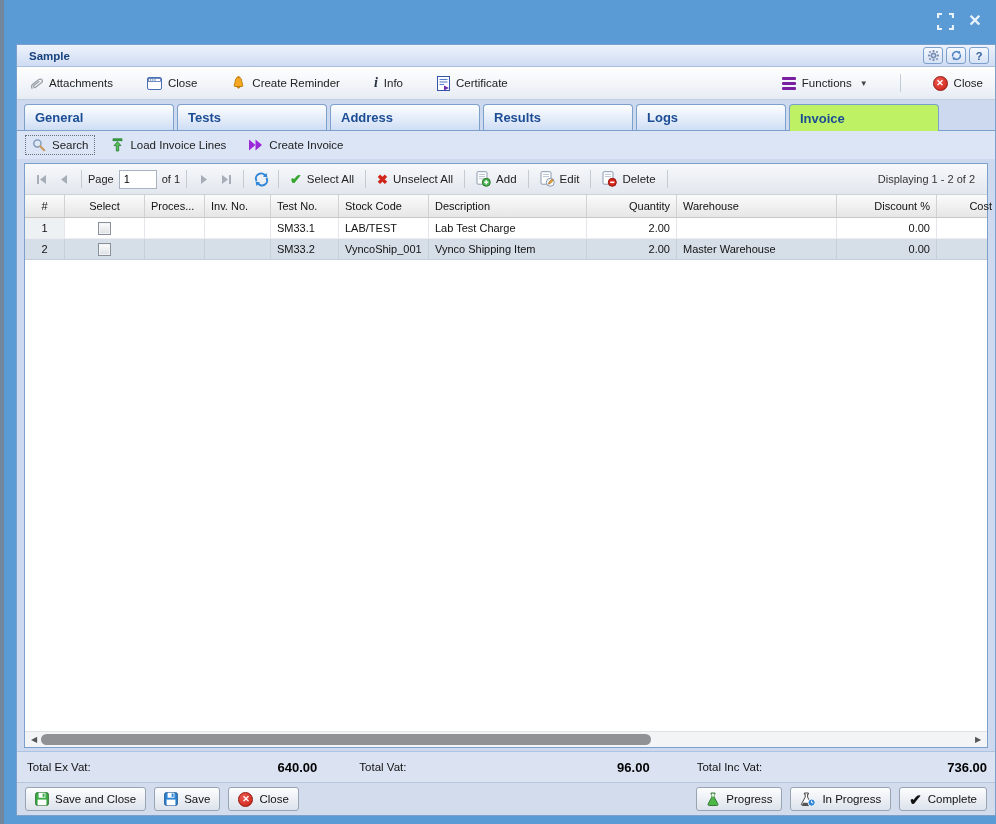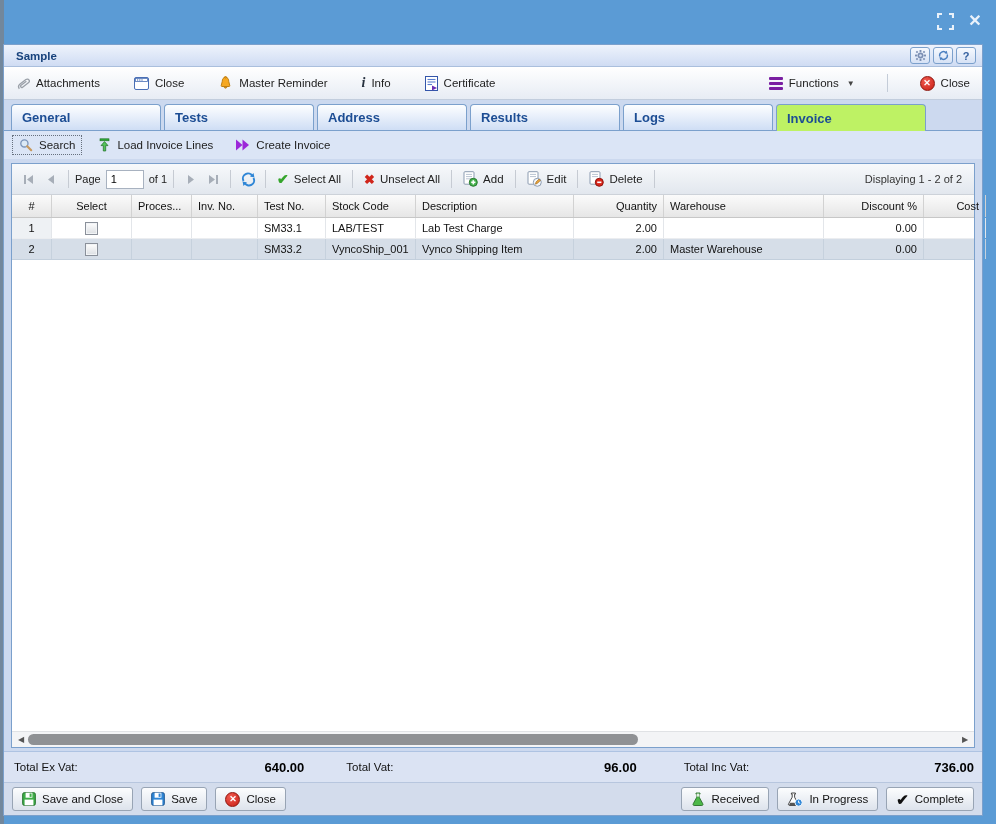--- a/index.html
+++ b/index.html
@@ -11,21 +11,21 @@
   }
   .edge-strip { position:absolute; left:0; top:0; width:4px; height:824px; background:#72879c; }
 
   
   .outer-controls { position:absolute; top:12px; right:12px; display:flex; gap:12px; align-items:center; }
   .outer-btn { width:18px; height:18px; display:flex; align-items:center; justify-content:center; cursor:pointer; }
   .x-glyph { color:#eaf2fb; font-size:16px; font-weight:bold; line-height:1; }
 
   
   .window {
-    position:absolute; left:3px; top:44px; width:980px; height:772px;
+    position:absolute; left:16px; top:44px; width:980px; height:772px;
     background:#ccd9ef; border:1px solid #7ba0cc;
     display:flex; flex-direction:column;
   }
 
   .titlebar {
     height:22px; flex:none; display:flex; align-items:center;
     background:linear-gradient(#eef3fc,#cfdcf3);
     border-bottom:1px solid #aabfdd; padding:0 6px 0 12px;
   }
   .titlebar .title { font-weight:bold; color:#17427c; font-size:11.5px; flex:1; }
@@ -217,21 +217,21 @@
       <span>Close</span>
     </div>
     <div class="tool-btn">
       <span class="icon">
         <svg width="15" height="15" viewBox="0 0 15 15">
           <path d="M7.5 1.2 C5.2 1.2 4.3 3.2 4.2 5.6 L3.2 9.6 C3.1 10.1 3.4 10.5 3.9 10.5 L11.1 10.5 C11.6 10.5 11.9 10.1 11.8 9.6 L10.8 5.6 C10.7 3.2 9.8 1.2 7.5 1.2 Z" fill="#f6a821" stroke="#b97708" stroke-width="0.9"></path>
           <path d="M6.2 11.3 a1.4 1.4 0 0 0 2.6 0 Z" fill="#f6a821" stroke="#b97708" stroke-width="0.8"></path>
           <circle cx="7.5" cy="1.2" r="0.9" fill="#f6a821" stroke="#b97708" stroke-width="0.7"></circle>
         </svg>
       </span>
-      <span>Master Reminder</span>
+      <span>Create Reminder</span>
     </div>
     <div class="tool-btn">
       <span class="icon info-glyph">i</span>
       <span>Info</span>
     </div>
     <div class="tool-btn">
       <span class="icon">
         <svg width="13" height="15" viewBox="0 0 13 15">
           <rect x="0.5" y="0.5" width="12" height="14" fill="#fff" stroke="#3355aa"></rect>
           <g stroke="#5b7fd0" stroke-width="1.1">
@@ -511,21 +511,21 @@
       <span>Close</span>
     </div>
     <div class="spacer"></div>
     <div class="btn">
       <span class="icon">
         <svg width="14" height="15" viewBox="0 0 14 15">
           <path d="M5 1 h4 v1.2 h-0.8 v3 l3.6 6.6 a1.1 1.1 0 0 1 -1 1.7 h-7.6 a1.1 1.1 0 0 1 -1 -1.7 l3.6 -6.6 v-3 H5 Z" fill="#4db848" stroke="#2a6b2a" stroke-width="0.9"></path>
           <rect x="5.6" y="1.6" width="2.8" height="3" fill="#fff" opacity="0.85"></rect>
         </svg>
       </span>
-      <span>Received</span>
+      <span>Progress</span>
     </div>
     <div class="btn">
       <span class="icon">
         <svg width="16" height="15" viewBox="0 0 16 15">
           <path d="M4.4 1 h4 v1.2 h-0.8 v3 l3.6 6.6 a1.1 1.1 0 0 1 -1 1.7 h-7.6 a1.1 1.1 0 0 1 -1 -1.7 l3.6 -6.6 v-3 h-0.8 Z" fill="#fdfdfd" stroke="#333" stroke-width="0.9"></path>
           <path d="M3.2 10.8 h6.4 l0.8 1.5 a1 1 0 0 1 -0.9 1.4 h-6.2 a1 1 0 0 1 -0.9 -1.4 Z" fill="#555"></path>
           <circle cx="11.6" cy="10.6" r="3.6" fill="#2f86d6" stroke="#fff" stroke-width="0.9"></circle>
           <g stroke="#fff" stroke-width="1">
               <line x1="11.6" y1="10.6" x2="11.6" y2="8.6"></line>
               <line x1="11.6" y1="10.6" x2="13.2" y2="11.2"></line>

